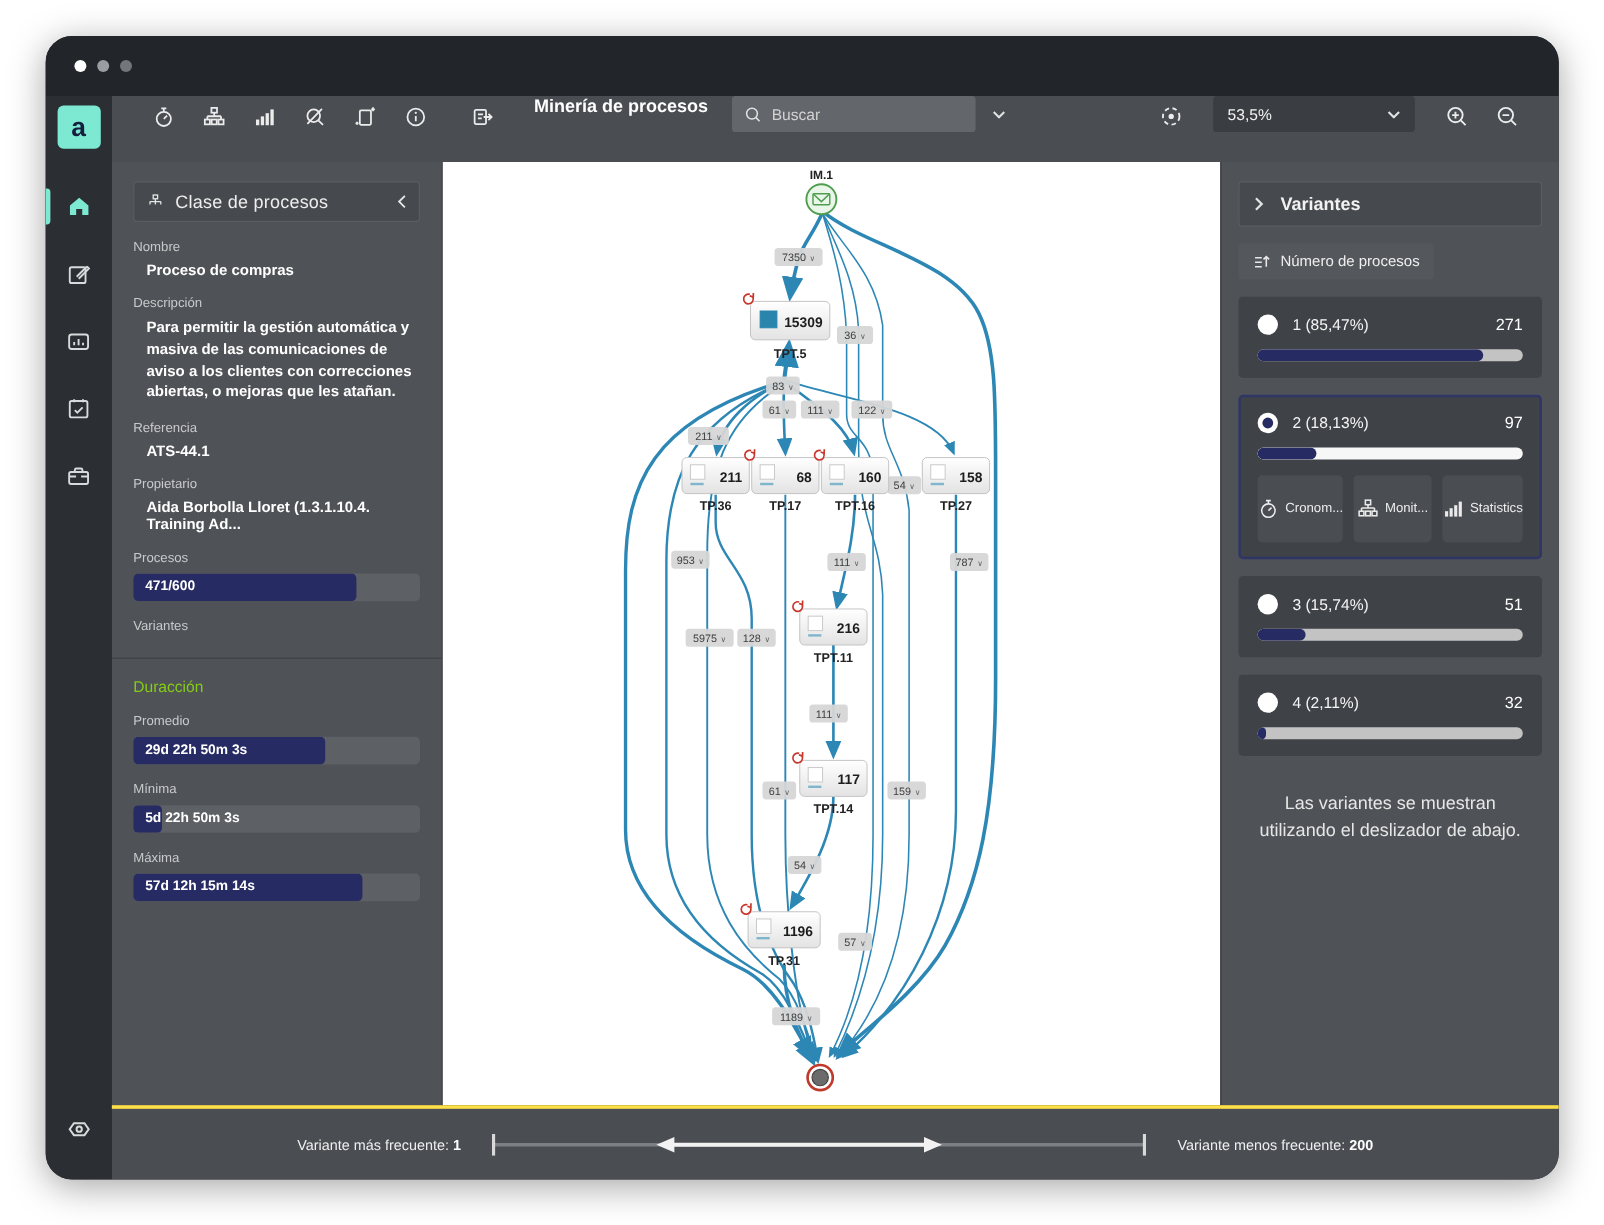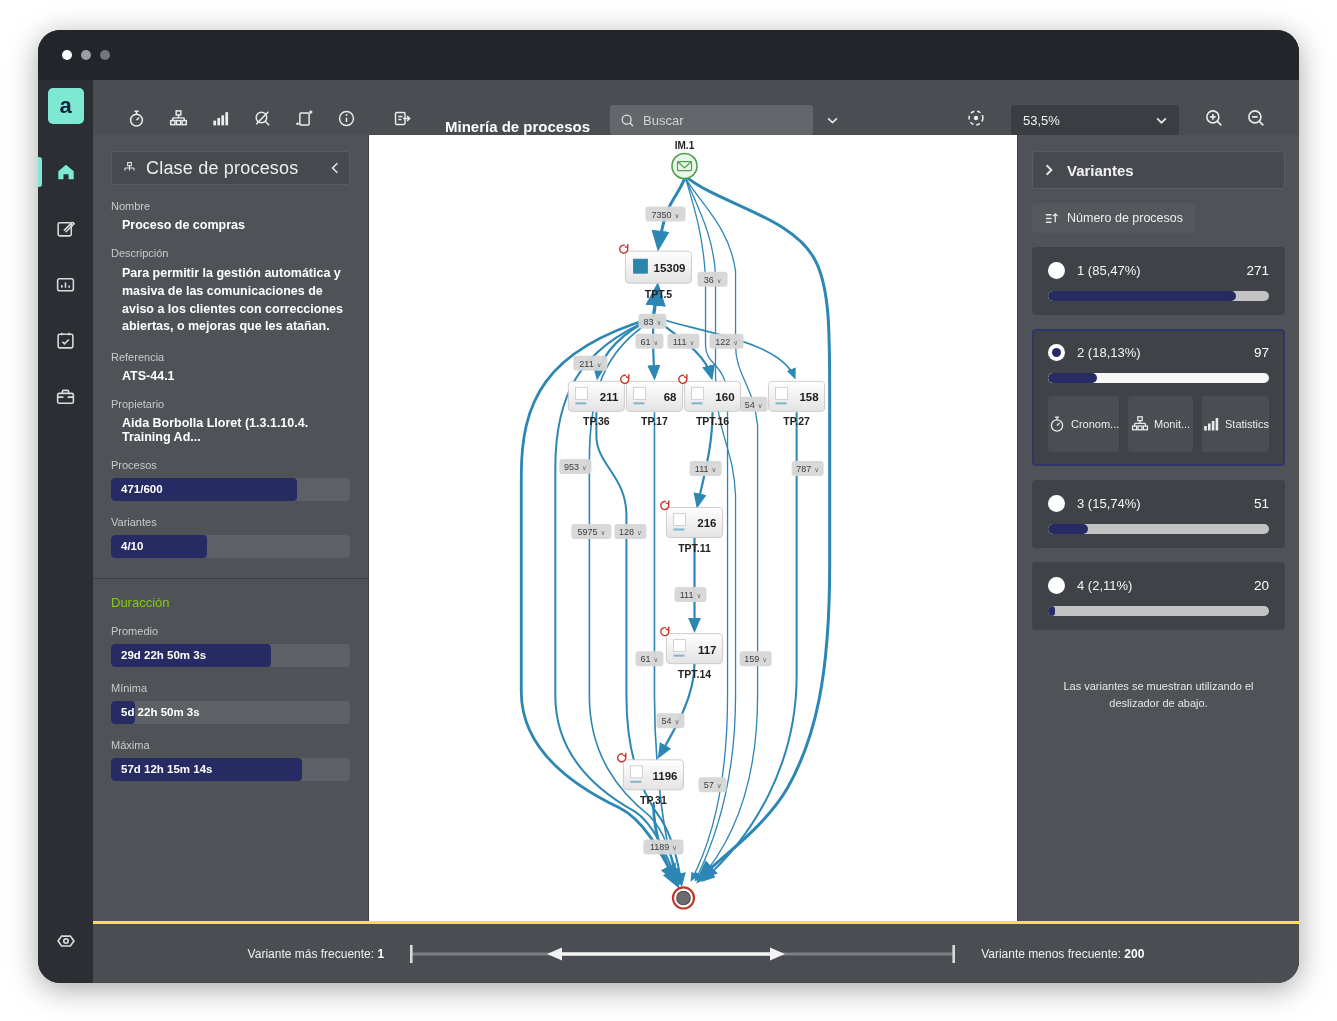--- a/index.html
+++ b/index.html
@@ -21,41 +21,41 @@
           font-weight:bold; font-size:22px; color:#15203f; }
   .nav-item { width:55px; height:56px; display:flex; align-items:center; justify-content:center; position:relative; cursor:pointer; }
   .nav-item.first { margin-top:20px; }
   .nav-item.active::before { content:""; position:absolute; left:0; top:13px; width:4px; height:30px; background:#7ee9d3; border-radius:0 3px 3px 0; }
   .nav-item svg { stroke:#d9dadc; fill:none; stroke-width:1.5; }
   .nav-item.active svg { stroke:#7ee9d3; }
   .sidebar-bottom { margin-top:auto; margin-bottom:14px; }
 
   
   .main { flex:1; display:flex; flex-direction:column; }
-  .toolbar { height:55px; background:#4a4d52; display:flex; align-items:flex-end; padding:0 26px 0 26px; gap:8px; }
+  .toolbar { height:55px; background:#4a4d52; display:flex; align-items:flex-start; padding:0 26px 0 26px; gap:8px; }
   .tbtn { width:34px; height:34px; display:flex; align-items:center; justify-content:center; border-radius:4px; cursor:pointer; }
   .tbtn svg { stroke:#ececec; fill:none; stroke-width:1.4; }
   .toolbar-title { color:#ffffff; font-weight:bold; font-size:15px; margin:0 12px 0 18px; white-space:nowrap; }
   .searchbox { width:203px; height:30px; background:#63666b; border-radius:3px; display:flex; align-items:center; padding:0 10px; gap:8px; }
   .searchbox svg { stroke:#e3e3e3; fill:none; stroke-width:1.5; flex:none; }
   .searchbox input { flex:1; background:transparent; border:none; outline:none; color:#f0f0f0; font-size:13px; font-family:"Liberation Sans",sans-serif; }
   .searchbox input::placeholder { color:#d2d2d2; }
   .chev-svg { stroke:#e3e3e3; fill:none; stroke-width:1.6; }
   .tspacer { flex:1; }
   .zoom-select { width:168px; height:30px; background:#3a3d42; border-radius:3px; display:flex; align-items:center; padding:0 12px; color:#f2f2f2; font-size:13px; margin:0 10px; cursor:pointer; }
   .zoom-select .zs-label { flex:1; }
 
   
   .content { height:786px; display:flex; }
 
   
   .left-panel { width:276px; background:#4f5256; padding:16px 18px 0 18px; border-right:1px solid #3c3f43; overflow:hidden; }
   .panel-pill { height:34px; background:#46494d; border:1px solid #595c60; border-radius:3px; display:flex; align-items:center; padding:0 10px; gap:9px; cursor:pointer; }
   .panel-pill svg { stroke:#e6e6e6; fill:none; stroke-width:1.3; flex:none; }
-  .panel-pill .pp-title { flex:1; color:#ededed; font-size:18px; letter-spacing:.2px; }
+  .panel-pill .pp-title { flex:1; color:#ededed; font-size:15px; letter-spacing:.2px; }
   .flabel { margin-top:15px; font-size:11px; color:#c9cacc; }
   .fvalue { margin-top:6px; padding-left:11px; font-size:12.5px; font-weight:bold; color:#ffffff; }
   .fpara  { font-weight:bold; line-height:1.42; padding-right:2px; }
   .pbar { position:relative; margin-top:7px; height:23px; background:#5d6064; border-radius:4px; overflow:hidden; }
   .pfill { position:absolute; left:0; top:0; bottom:0; background:#272b64; border-radius:4px; }
   .pval { position:absolute; left:10px; top:0; line-height:23px; font-size:11.5px; font-weight:bold; color:#ffffff; }
   .duracion { border-top:1px solid #3e4145; margin:20px -18px 0 -18px; padding:16px 18px 0 18px; }
   .dur-title { font-size:13px; font-weight:normal; color:#84cc16; }
 
   
@@ -88,21 +88,21 @@
   .radio.sel::after { content:""; position:absolute; left:4px; top:4px; width:9px; height:9px; border-radius:50%; background:#272b64; }
   .vlabel { flex:1; color:#f5f5f5; font-size:13px; }
   .vcount { color:#ffffff; font-size:13.5px; }
   .vbar { margin-top:12px; height:10px; border-radius:5px; background:#c3c3c3; overflow:hidden; position:relative; }
   .vcard.selected .vbar { background:#f7f7f7; }
   .vfill { position:absolute; left:0; top:0; bottom:0; background:#272b64; border-radius:5px; }
   .vactions { display:flex; gap:9px; margin-top:13px; }
   .vact { flex:1; height:56px; background:#4a4d52; border-radius:4px; display:flex; align-items:center; justify-content:center; gap:5px; cursor:pointer; }
   .vact svg { stroke:#eaeaea; fill:none; stroke-width:1.3; }
   .vact span { color:#ececec; font-size:11px; }
-  .vnote { margin-top:48px; text-align:center; color:#e6e6e6; font-size:11px; line-height:1.55; padding:0 12px; }
+  .vnote { margin-top:28px; text-align:center; color:#e6e6e6; font-size:15px; line-height:1.55; padding:0 12px; }
 
   
   .bottom-bar { height:62px; background:#4a4d52; border-top:3px solid #fde047; display:flex; align-items:center; justify-content:center; gap:26px; }
   .bb-label { font-size:12px; color:#efefef; white-space:nowrap; }
   .bb-label b { color:#ffffff; }
   .slider { width:545px; height:22px; }
 </style>
 </head>
 <body>
 
@@ -279,24 +279,20 @@
           <div class="flabel">Propietario</div>
           <div class="fvalue">Aida Borbolla Lloret (1.3.1.10.4. Training Ad...</div>
 
           <div class="flabel">Procesos</div>
           <div class="pbar">
             <div class="pfill" style="width: 78%;"></div>
             <span class="pval">471/600</span>
           </div>
 
           <div class="flabel">Variantes</div>
-          <div class="pbar">
-            <div class="pfill" style="width: 40%;"></div>
-            <span class="pval">4/10</span>
-          </div>
 
           <div class="duracion">
             <div class="dur-title">Duracción</div>
 
             <div class="flabel">Promedio</div>
             <div class="pbar">
               <div class="pfill" style="width: 67%;"></div>
               <span class="pval">29d 22h 50m 3s</span>
             </div>
 
@@ -606,21 +602,21 @@
             </div>
             <div class="vbar">
                 <div class="vfill" style="width: 18%;"></div>
               </div>
           </div>
 
           <div class="vcard">
             <div class="vrow">
               <div class="radio"></div>
               <span class="vlabel">4 (2,11%)</span>
-              <span class="vcount">20</span>
+              <span class="vcount">32</span>
             </div>
             <div class="vbar">
                 <div class="vfill" style="width: 3%;"></div>
               </div>
           </div>
 
           <div class="vnote">Las variantes se muestran utilizando el deslizador de abajo.</div>
         </aside>
       </div>
 

